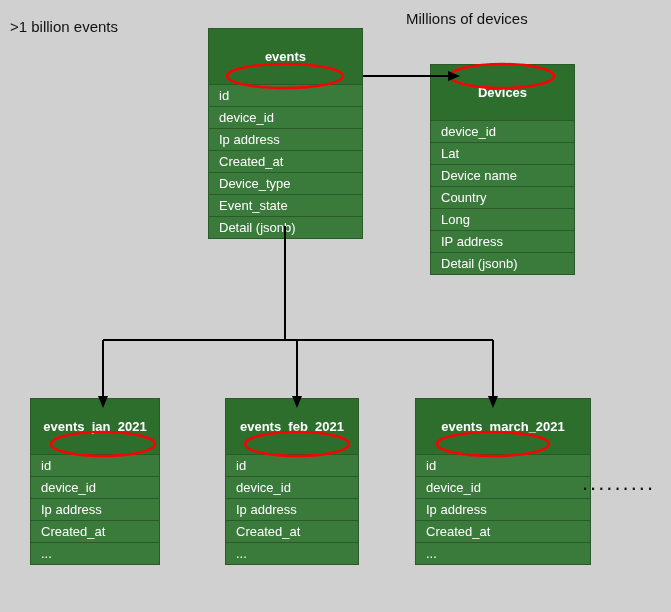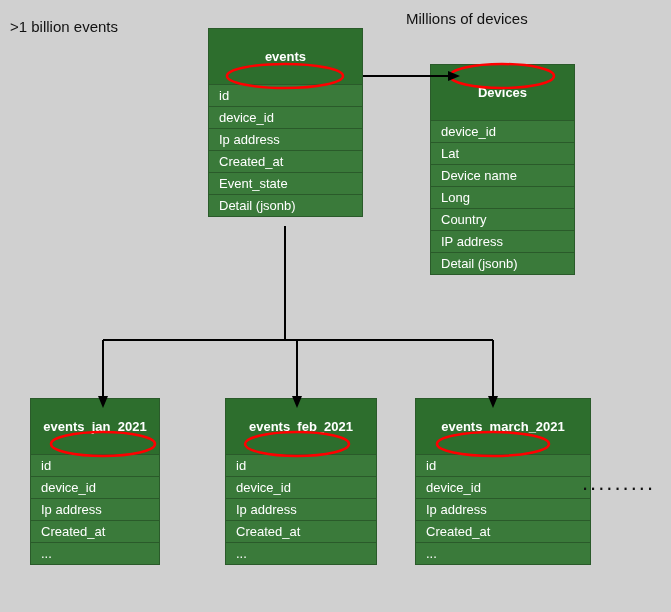--- a/index.html
+++ b/index.html
@@ -70,45 +70,46 @@
 
 <div class="label-text" style="left:10px; top:18px;">&gt;1 billion events</div>
 <div class="label-text" style="left:406px; top:10px;">Millions of devices</div>
 
 <div class="table-box" style="left:208px; top:28px; width:155px;" id="events-table">
   <div class="table-header">events</div>
   <div class="table-row">id</div>
   <div class="table-row highlight-row" id="ev-device-id">device_id</div>
   <div class="table-row">Ip address</div>
   <div class="table-row">Created_at</div>
+  <div class="table-row">Device_type</div>
   <div class="table-row">Event_state</div>
   <div class="table-row">Detail (jsonb)</div>
 </div>
 
 <div class="table-box" style="left:430px; top:48px; width:145px;margin-top:16px;" id="devices-table">
   <div class="table-header">Devices</div>
   <div class="table-row highlight-row" id="dev-device-id">device_id</div>
   <div class="table-row">Lat</div>
   <div class="table-row">Device name</div>
+  <div class="table-row">Country</div>
   <div class="table-row">Long</div>
-  <div class="table-row">Country</div>
   <div class="table-row">IP address</div>
   <div class="table-row">Detail (jsonb)</div>
 </div>
 
 <div class="table-box" style="left:30px; top:398px; width:125px;" id="jan-table">
   <div class="table-header">events_jan_2021</div>
   <div class="table-row">id</div>
   <div class="table-row highlight-row" id="jan-device-id">device_id</div>
   <div class="table-row">Ip address</div>
   <div class="table-row">Created_at</div>
   <div class="table-row">...</div>
 </div>
 
-<div class="table-box" style="left:225px; top:398px; width:152px;" id="feb-table">
+<div class="table-box" style="left:225px; top:398px; width:134px;" id="feb-table">
   <div class="table-header">events_feb_2021</div>
   <div class="table-row">id</div>
   <div class="table-row highlight-row" id="feb-device-id">device_id</div>
   <div class="table-row">Ip address</div>
   <div class="table-row">Created_at</div>
   <div class="table-row">...</div>
 </div>
 
 <div class="table-box" style="left:415px; top:398px; width:176px;" id="march-table">
   <div class="table-header">events_march_2021</div>

